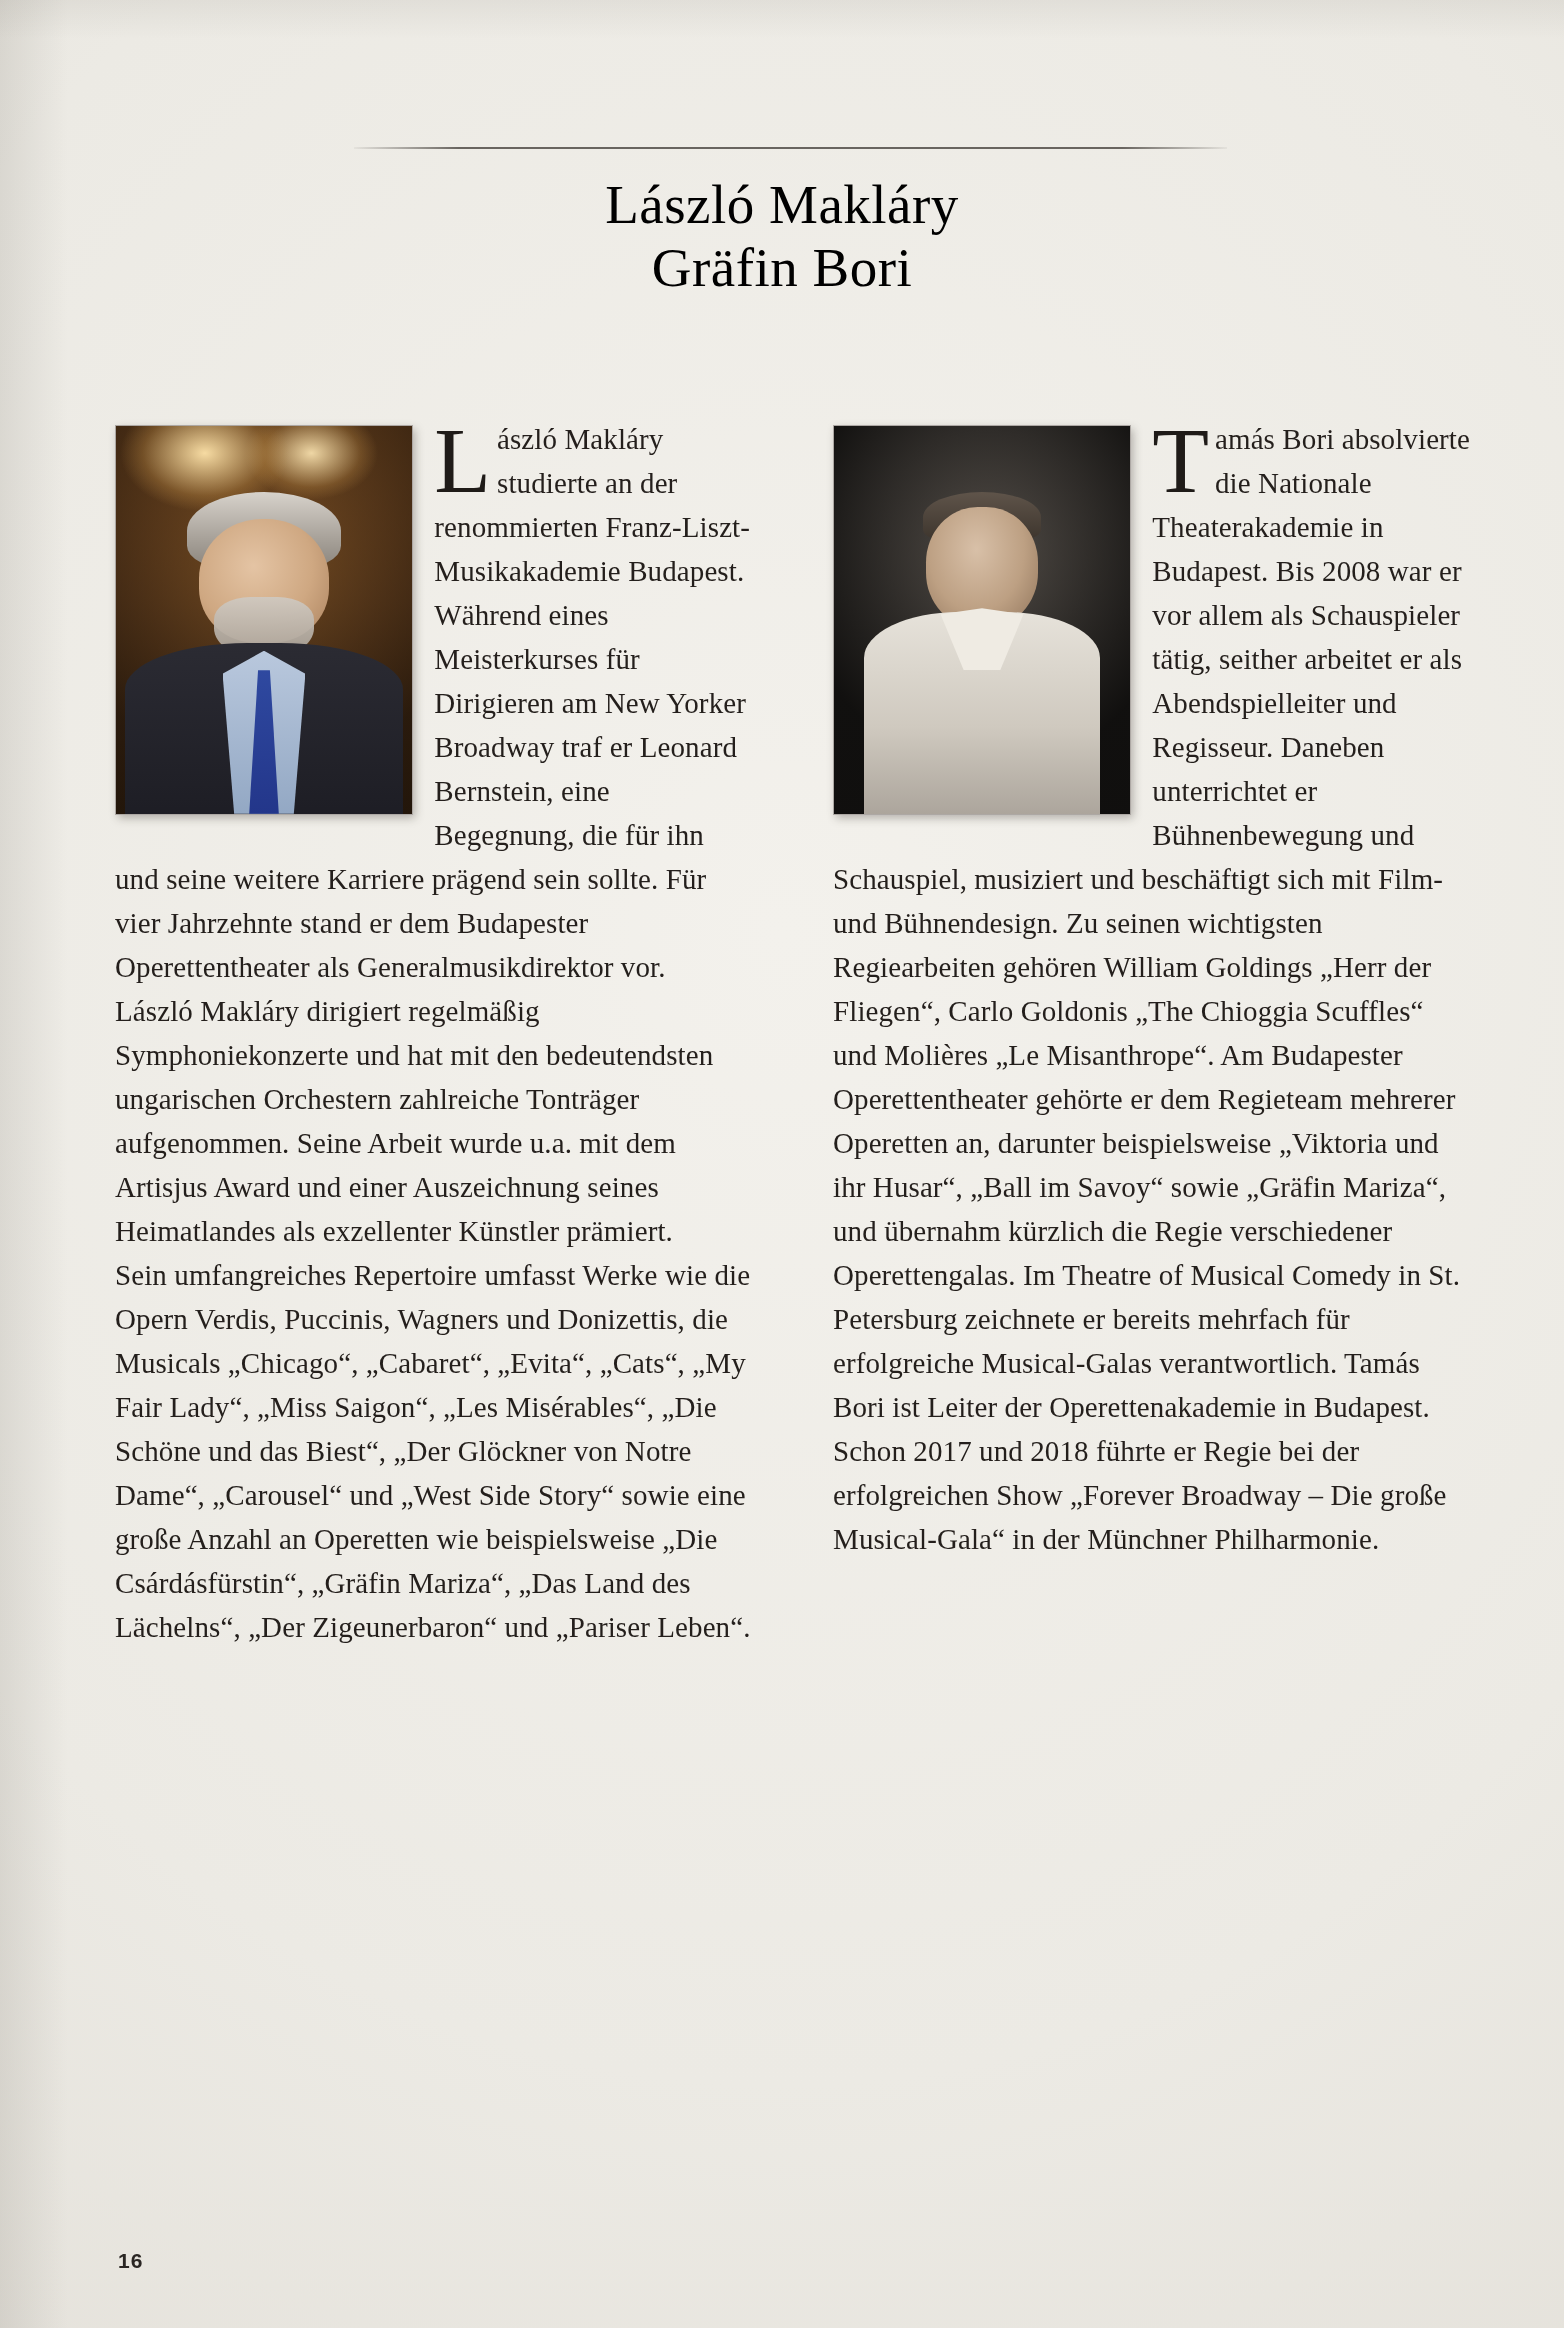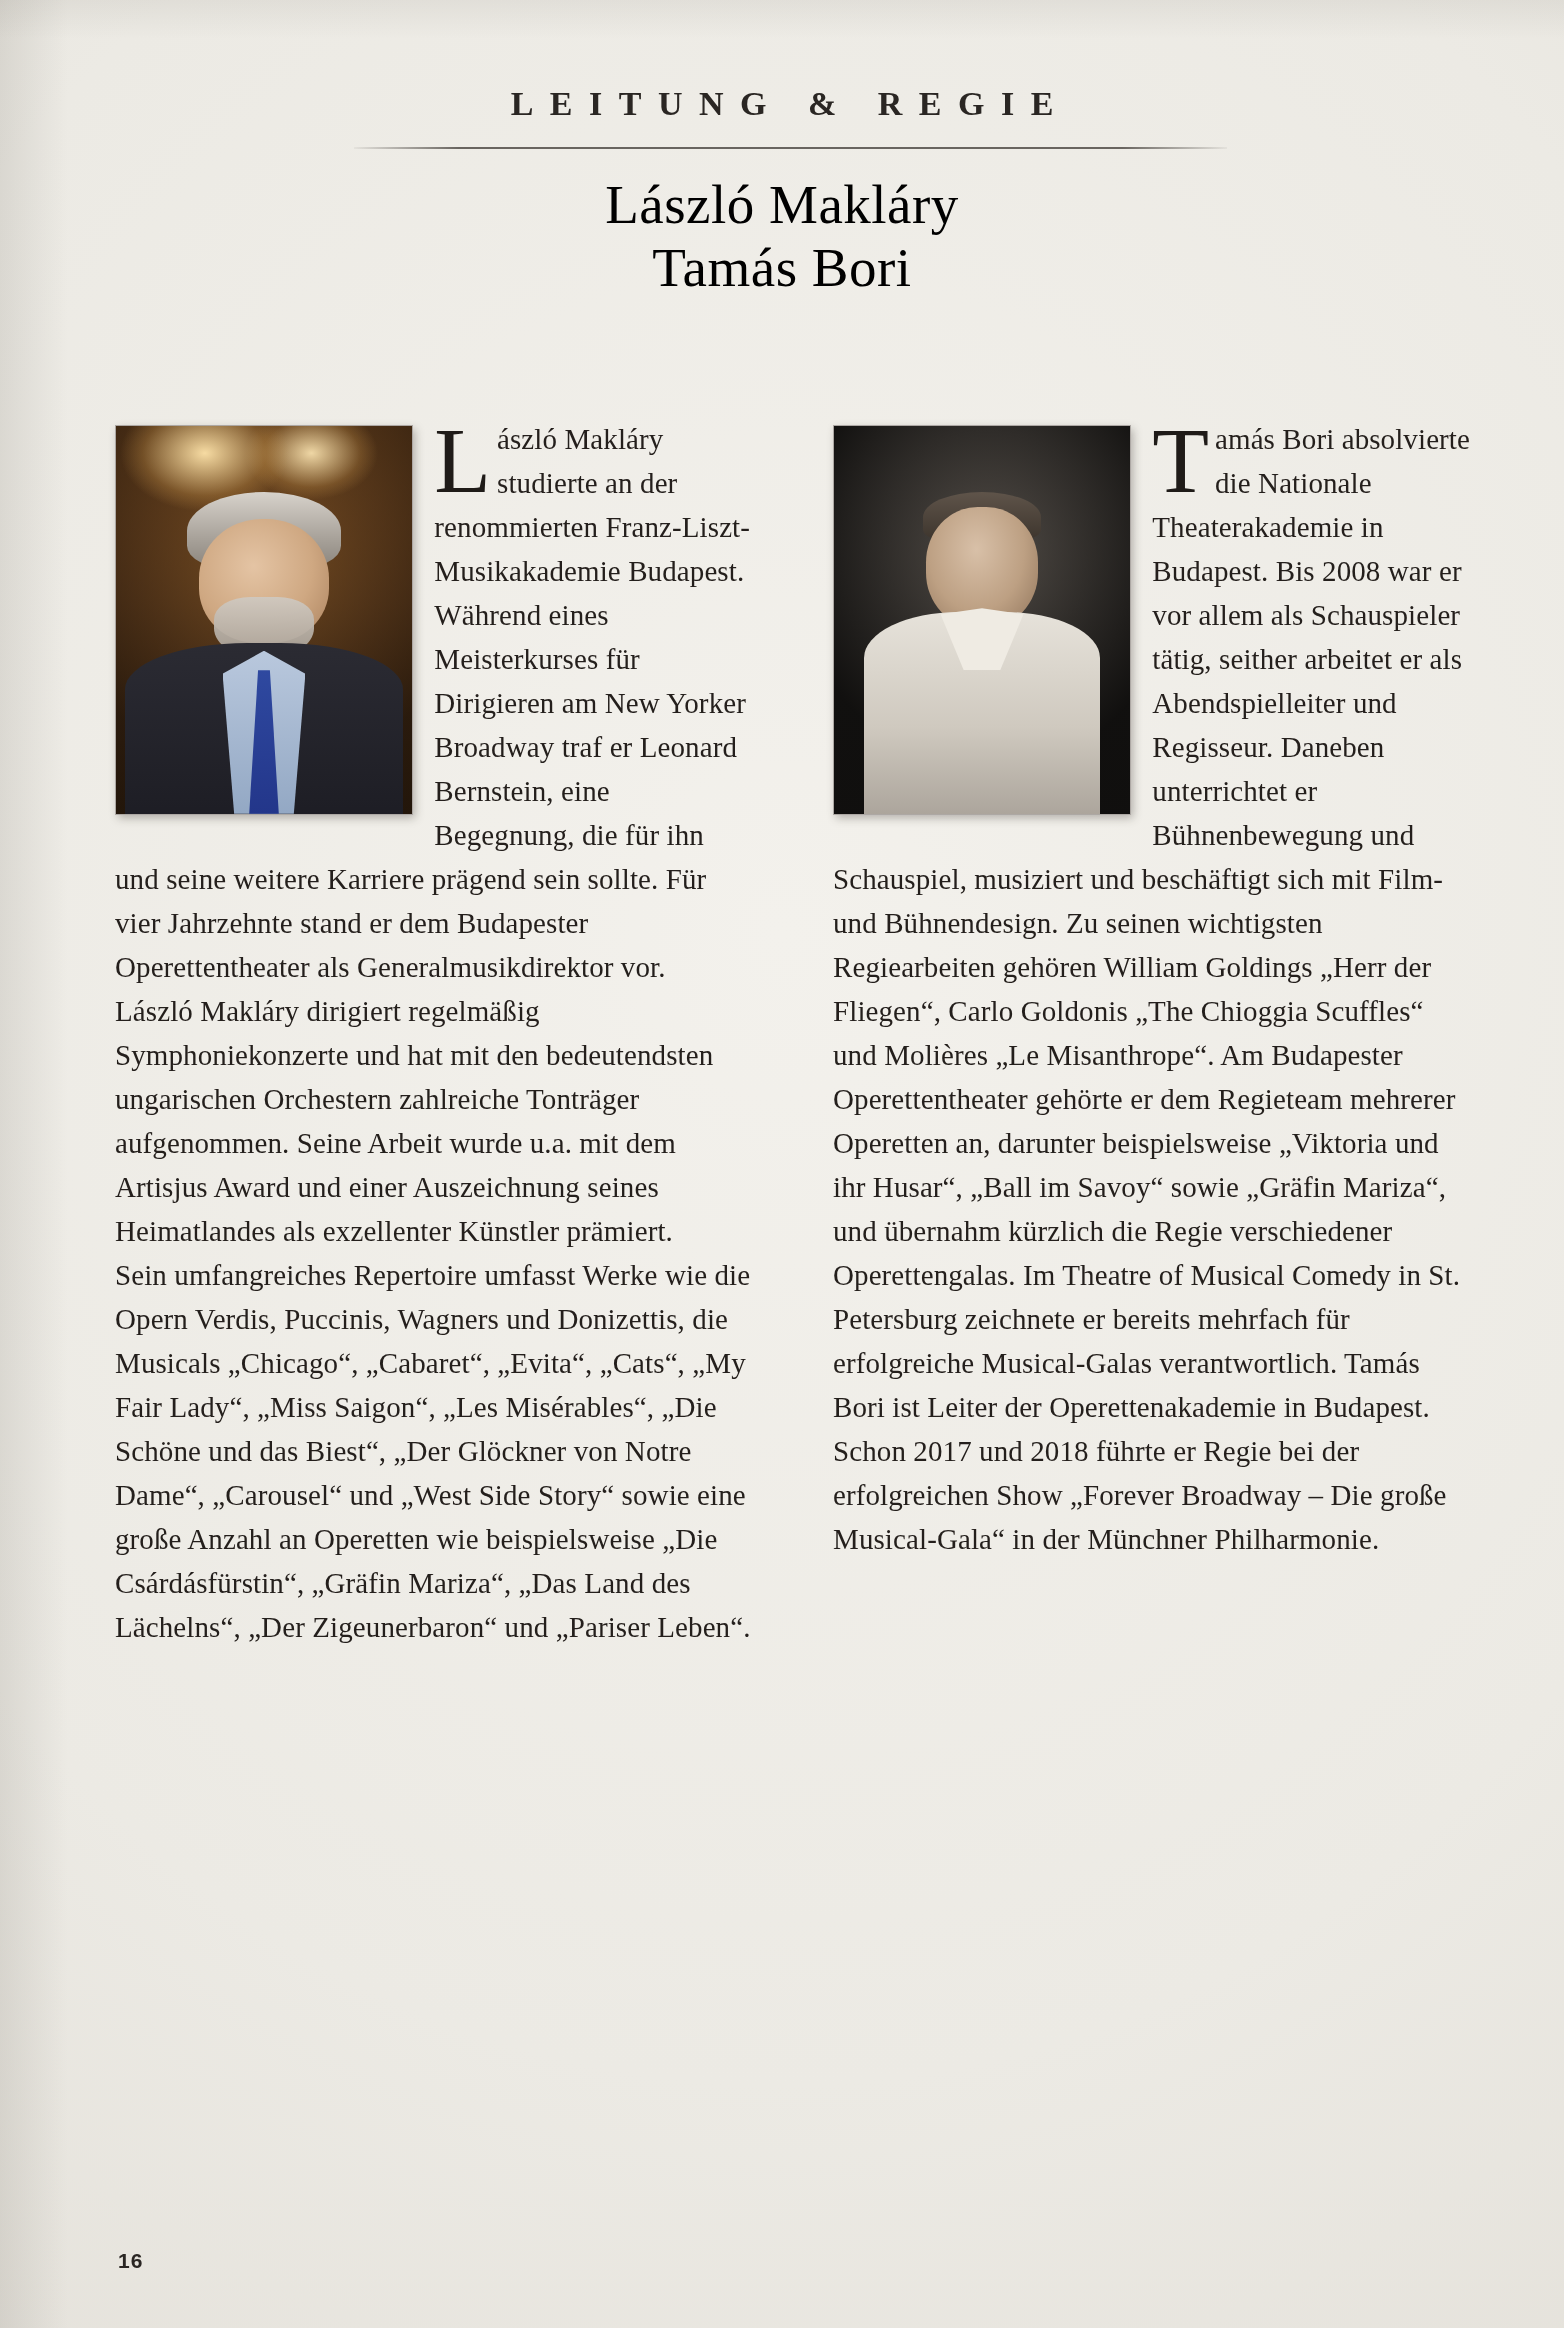--- a/index.html
+++ b/index.html
@@ -225,26 +225,25 @@
 </style>
 </head>
 <body>
 
 <div class="page"></div>
 <div class="paper-shadow-left"></div>
 <div class="paper-shadow-top"></div>
 
 <div class="content">
 
-  <div class="kicker">LEITUNG &amp; REGIE</div>
   <div class="rule"></div>
 
   <div class="title-block">
     <div class="title-line">László Makláry</div>
-    <div class="title-line">Tamás Bori</div>
+    <div class="title-line">Gräfin Bori</div>
   </div>
 
   <div class="columns">
 
     <div class="col">
       <div class="photo photo-maklary">
         <div class="ph-inner">
           <div class="hair"></div>
           <div class="face"></div>
           <div class="beard"></div>

